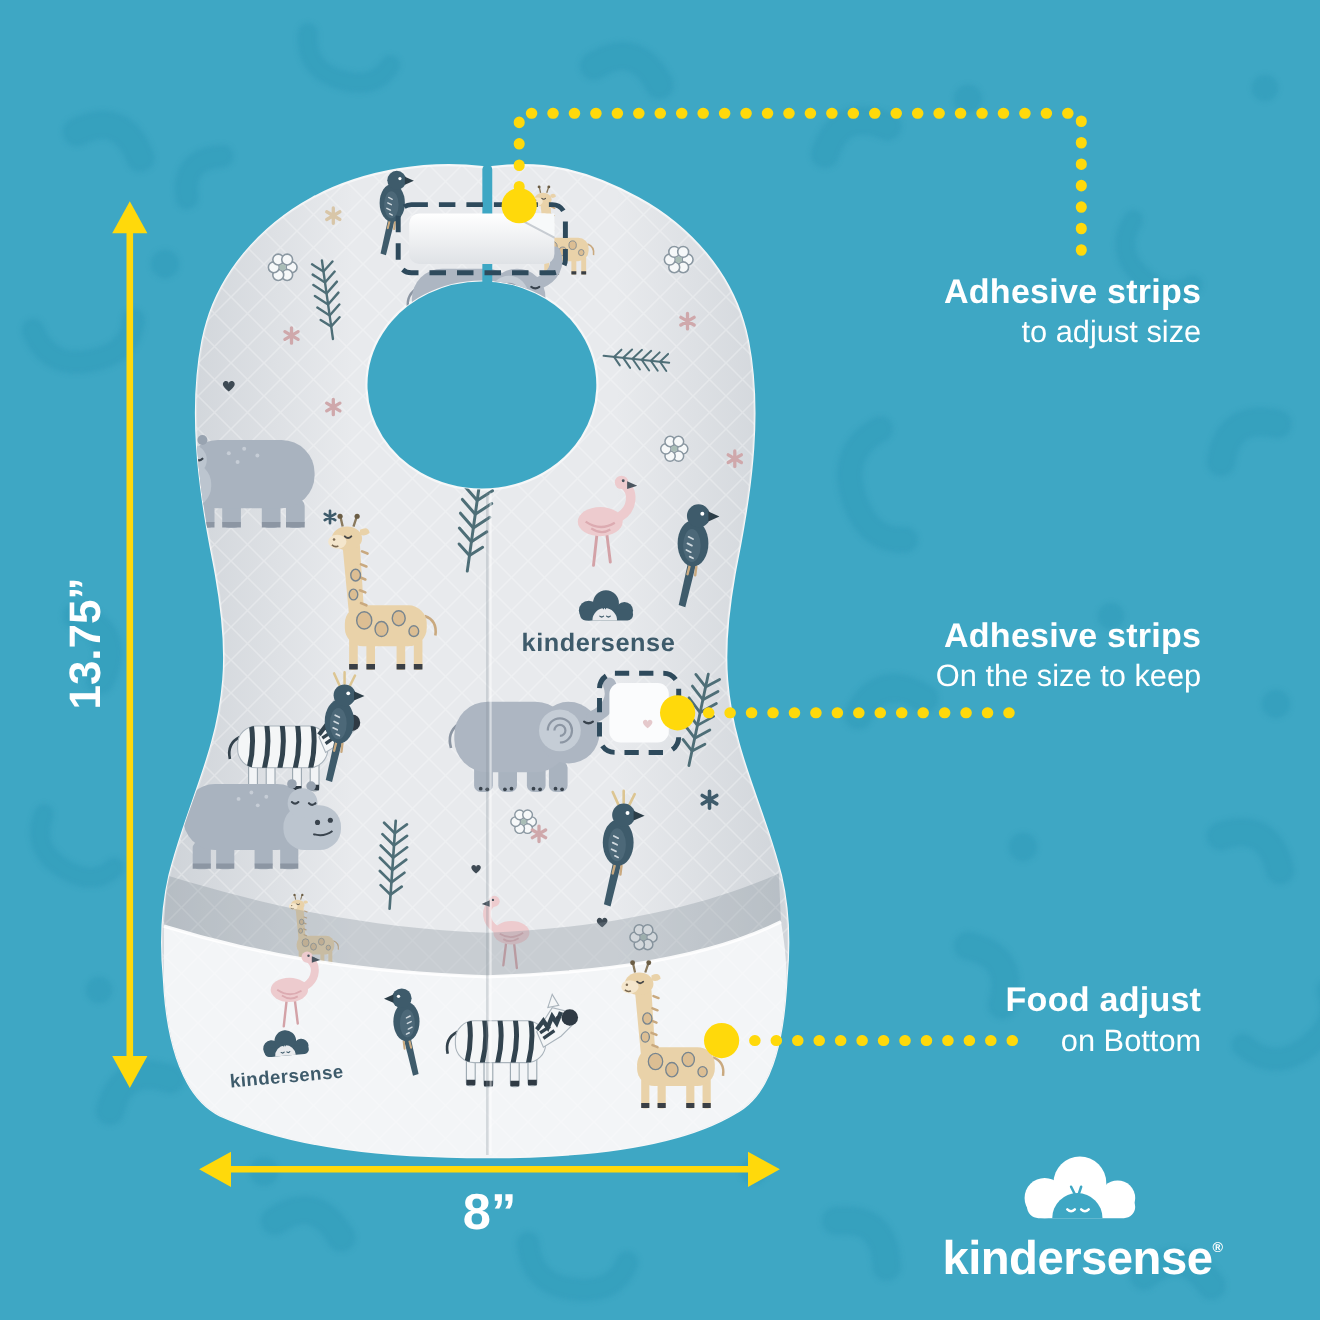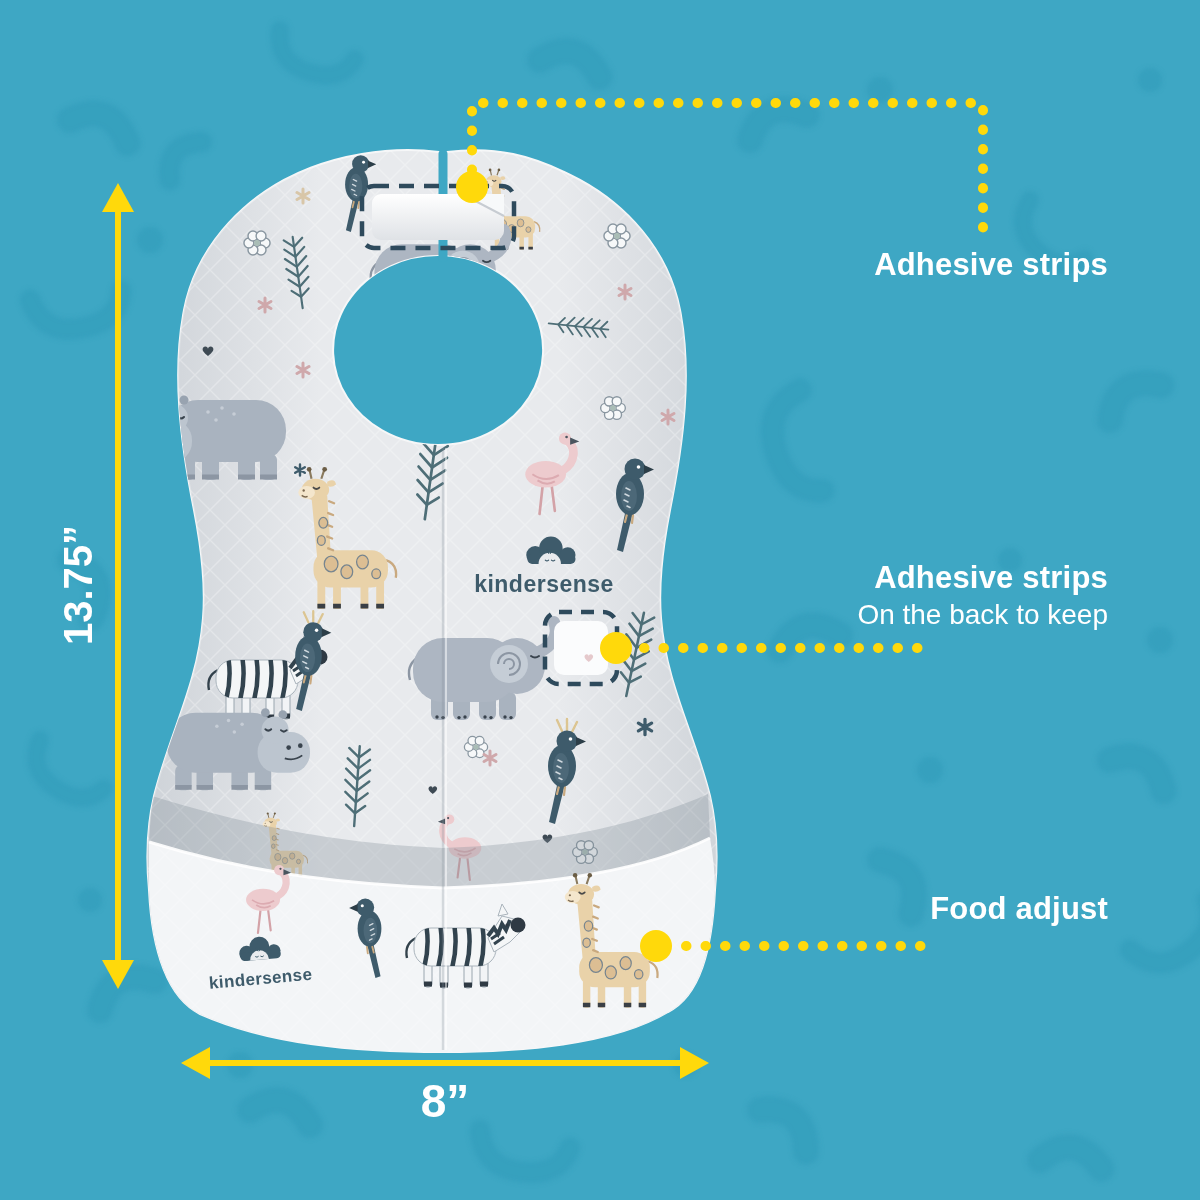--- a/index.html
+++ b/index.html
@@ -2,21 +2,21 @@
 <html><head>
 <meta charset="utf-8">
 <style>
   html,body{margin:0;padding:0;background:#222;}
   .canvas{
     position:relative;width:1200px;height:1200px;overflow:hidden;
     font-family:"Liberation Sans", sans-serif;
     background:#3EA7C4;
   }
   .scene-svg{position:absolute;left:0;top:0;width:1200px;height:1200px;display:block;}
-  .callout{position:absolute;right:92px;text-align:right;color:#fff;}
+  .callout{position:absolute;right:108px;text-align:right;color:#fff;}
   .callout .title{font-weight:bold;font-size:31px;line-height:38px;letter-spacing:.2px;}
   .callout .line{font-size:28px;line-height:35px;font-weight:400;}
   #callout-top{top:246px;}
   #callout-mid{top:559px;}
   #callout-bottom{top:890px;}
   .dim-label{position:absolute;color:#fff;font-weight:bold;text-align:center;}
   #dim-height{left:-22px;top:562px;width:200px;height:46px;line-height:46px;font-size:40px;
     transform:rotate(-90deg);}
   #dim-width{left:345px;top:1074px;width:200px;font-size:46px;}
   #brand-block{position:absolute;right:86px;bottom:36px;width:260px;text-align:center;color:#fff;}
@@ -393,28 +393,36 @@
     <g>
       <rect x="205" y="1060" width="480" height="6" rx="3"></rect>
       <polygon points="181,1063 210,1047 210,1079"></polygon>
       <polygon points="709,1063 680,1047 680,1079"></polygon>
     </g>
   </g>
 </svg>
 
 <div class="callout" id="callout-top">
   <div class="title">Adhesive strips</div>
+  <div class="line">to adjust size</div>
 </div>
 
 <div class="callout" id="callout-mid">
   <div class="title">Adhesive strips</div>
-  <div class="line">On the back to keep</div>
+  <div class="line">On the size to keep</div>
 </div>
 
 <div class="callout" id="callout-bottom">
   <div class="title">Food adjust</div>
+  <div class="line">on Bottom</div>
 </div>
 
 <div class="dim-label" id="dim-height">13.75”</div>
 <div class="dim-label" id="dim-width">8”</div>
 
-
+<div id="brand-block">
+  <svg class="cloud" width="124" height="64" viewBox="-2 -2 104 56">
+    <use href="#cloud-white"></use>
+  </svg>
+  <div id="brand-wordmark"><span>kindersense</span><sup>®</sup></div>
 </div>
 
+</div>
+
 </body></html>

